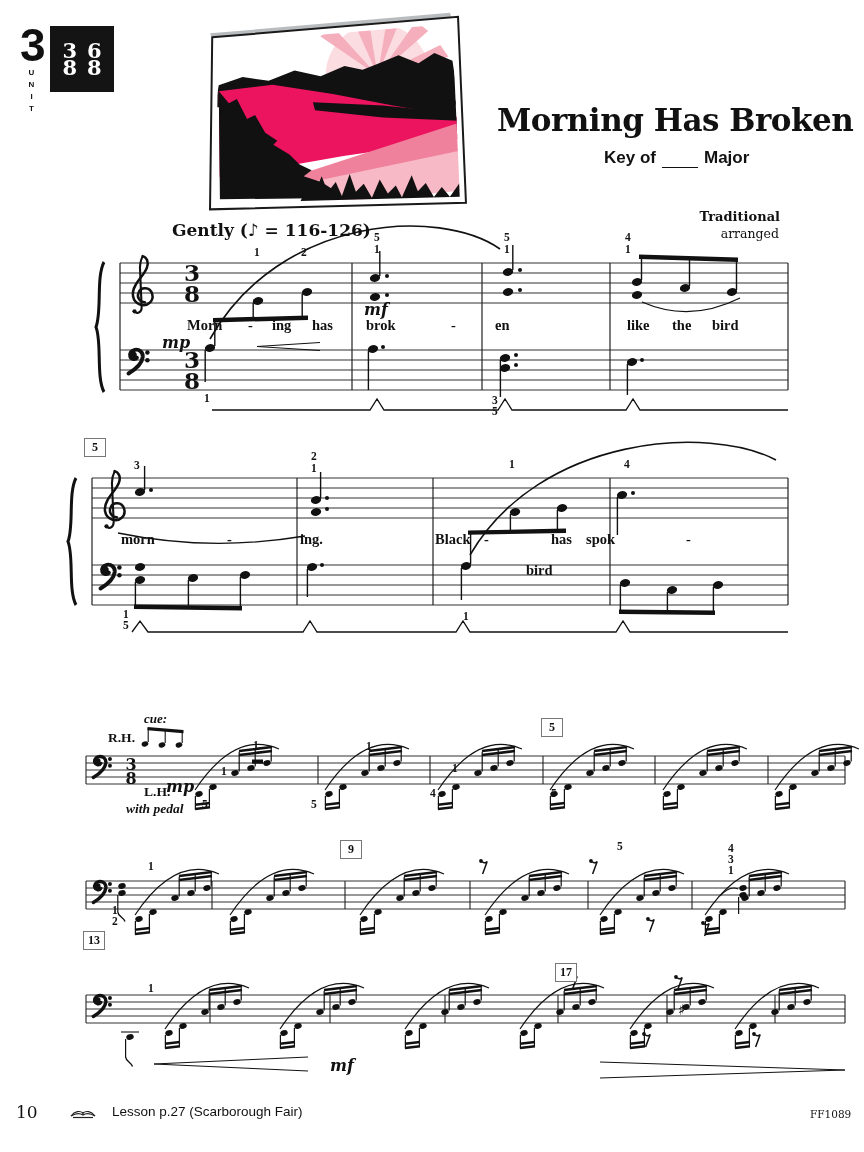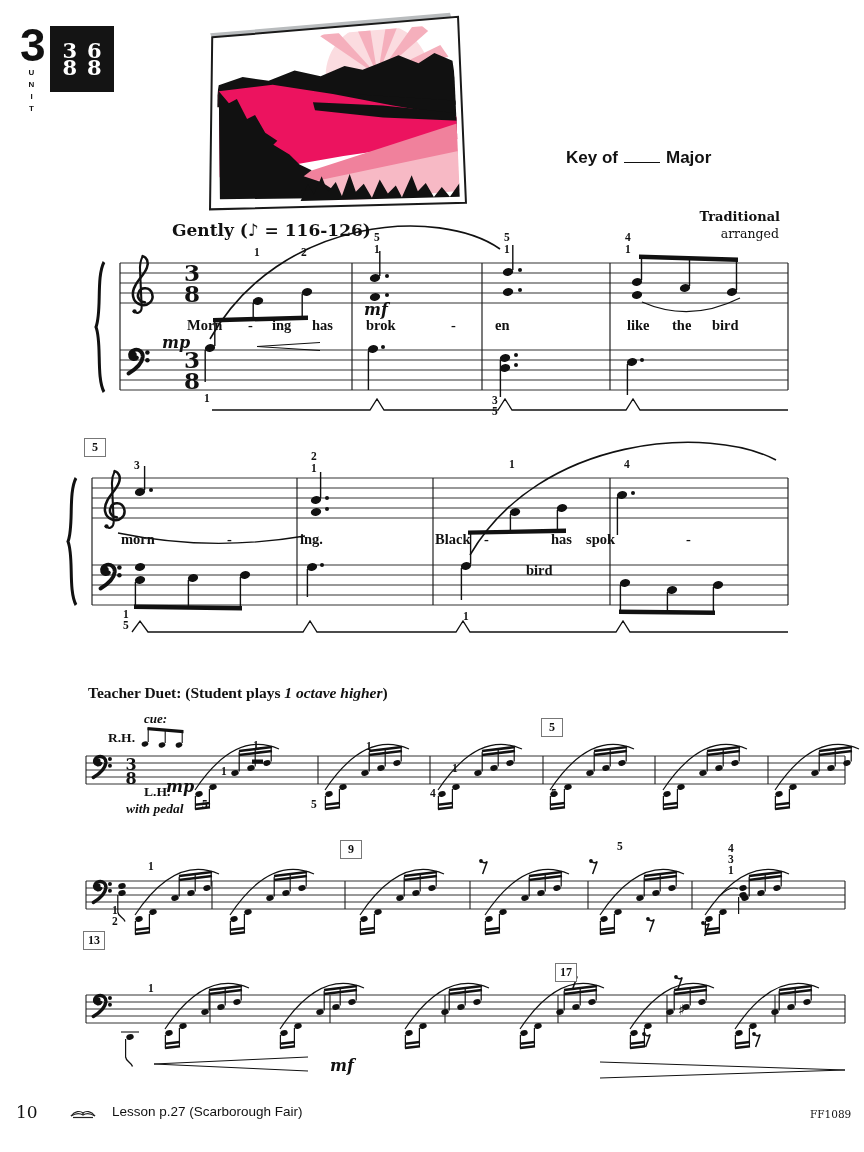--- a/index.html
+++ b/index.html
@@ -5,21 +5,21 @@
   html,body{margin:0;padding:0;background:#e8e8e8;}
   .page{position:relative;width:864px;height:1152px;background:#ffffff;overflow:hidden;
         font-family:"Liberation Serif",serif;color:#111;}
   .t{position:absolute;white-space:nowrap;}
   .unit-num{font:700 46px "Liberation Sans",sans-serif;letter-spacing:-2px;}
   .unit-label{font:700 8px "Liberation Sans",sans-serif;writing-mode:vertical-rl;text-orientation:upright;letter-spacing:3px;}
   .unit-box{position:absolute;background:#141414;display:flex;align-items:center;justify-content:center;gap:10px;}
   .frac{display:flex;flex-direction:column;align-items:center;color:#fff;
         font:700 21px "DejaVu Serif",serif;line-height:17px;}
   .title{font:700 31px "DejaVu Serif",serif;letter-spacing:-0.5px;}
-  .keyline{font:700 17px "Liberation Sans",sans-serif;display:flex;}
+  .keyline{font:700 17px "Liberation Sans",sans-serif;display:flex;align-items:flex-end;margin-left:38px;}
   .keyblank{display:inline-block;width:36px;border-bottom:1.6px solid #111;height:14px;margin:0 6px;}
   .credit{font:700 13px "DejaVu Serif",serif;text-align:right;}
   .credit-sub{font:400 12.5px "DejaVu Serif",serif;text-align:right;}
   .tempo{font:700 17px "DejaVu Serif",serif;}
   .lyr{font:700 14.5px "Liberation Serif",serif;}
   .fg{font:700 11.5px "Liberation Serif",serif;}
   .dyn{font:italic 700 16px "DejaVu Serif",serif;}
   .mbox{position:absolute;width:20px;height:17px;border:1.3px solid #777;background:#fff;
         display:flex;align-items:center;justify-content:center;font:700 12px "Liberation Serif",serif;}
   .duet-head{font:700 15.5px "Liberation Serif",serif;}
@@ -73,20 +73,21 @@
         <polygon points="16,84 70,78 130,88 190,100 256,112 256,134 200,142 140,150 80,160 30,168 16,170" fill="#ec135f"></polygon>
         <polygon points="110,96 180,100 250,108 256,116 180,112 112,104" fill="#111"></polygon>
         <polygon points="70,176 256,118 256,150 150,178 90,184" fill="#f0819c"></polygon>
         <polygon points="56,186 256,146 256,186 140,196" fill="#f7b9c5"></polygon>
         <polygon points="16,84 26,96 34,92 44,112 52,108 62,126 74,134 70,138 86,148 96,158 108,164 100,170 118,176 130,184 110,192 16,192" fill="#111"></polygon>
         <polygon points="96,196 104,178 110,188 118,170 124,186 132,176 138,190 146,168 152,186 160,178 168,192 176,174 184,188 192,180 198,192 208,170 214,186 222,178 230,192 238,182 246,192 256,178 256,196" fill="#111"></polygon>
       </g>
     </g>
   </svg>
 
+  <div class="t title" style="left:497px;top:102px;">Morning Has Broken</div>
   <div class="t keyline" style="left:566px;top:148px;">
     <span>Key of</span>
     <span class="keyblank"></span>
     <span>Major</span>
   </div>
   <div class="t credit" style="right:84px;top:209px;">Traditional</div>
   <div class="t credit-sub" style="right:85px;top:226px;">arranged</div>
   <div class="t tempo" style="left:172px;top:220px;">Gently (♪ = 116-126)</div>
 
   <svg width="0" height="0">
@@ -320,23 +321,20 @@
   <span class="t lyr" style="left:121px;top:531px;">morn</span>
   <span class="t lyr" style="left:227px;top:531px;">-</span>
   <span class="t lyr" style="left:300px;top:531px;">ing.</span>
   <span class="t lyr" style="left:435px;top:531px;">Black</span>
   <span class="t lyr" style="left:484px;top:531px;">-</span>
   <span class="t lyr" style="left:526px;top:531px;margin-top:31px;">bird</span>
   <span class="t lyr" style="left:551px;top:531px;">has</span>
   <span class="t lyr" style="left:586px;top:531px;">spok</span>
   <span class="t lyr" style="left:686px;top:531px;">-</span>
 
-  <div class="t duet-head" style="left:88px;top:684px;">
-    <span>Teacher Duet: (Student plays </span><span class="it">1 octave higher</span><span>)</span>
-  </div>
 
   <svg style="left:80px;top:700px;" width="775" height="395" viewBox="0 0 775 395">
 
     <g stroke="#333" stroke-width="1">
       <line x1="6" y1="56" x2="765" y2="56"></line>
         <line x1="6" y1="63" x2="765" y2="63"></line>
       <line x1="6" y1="70" x2="765" y2="70"></line>
         <line x1="6" y1="77" x2="765" y2="77"></line>
       <line x1="6" y1="84" x2="765" y2="84"></line>
     </g>

